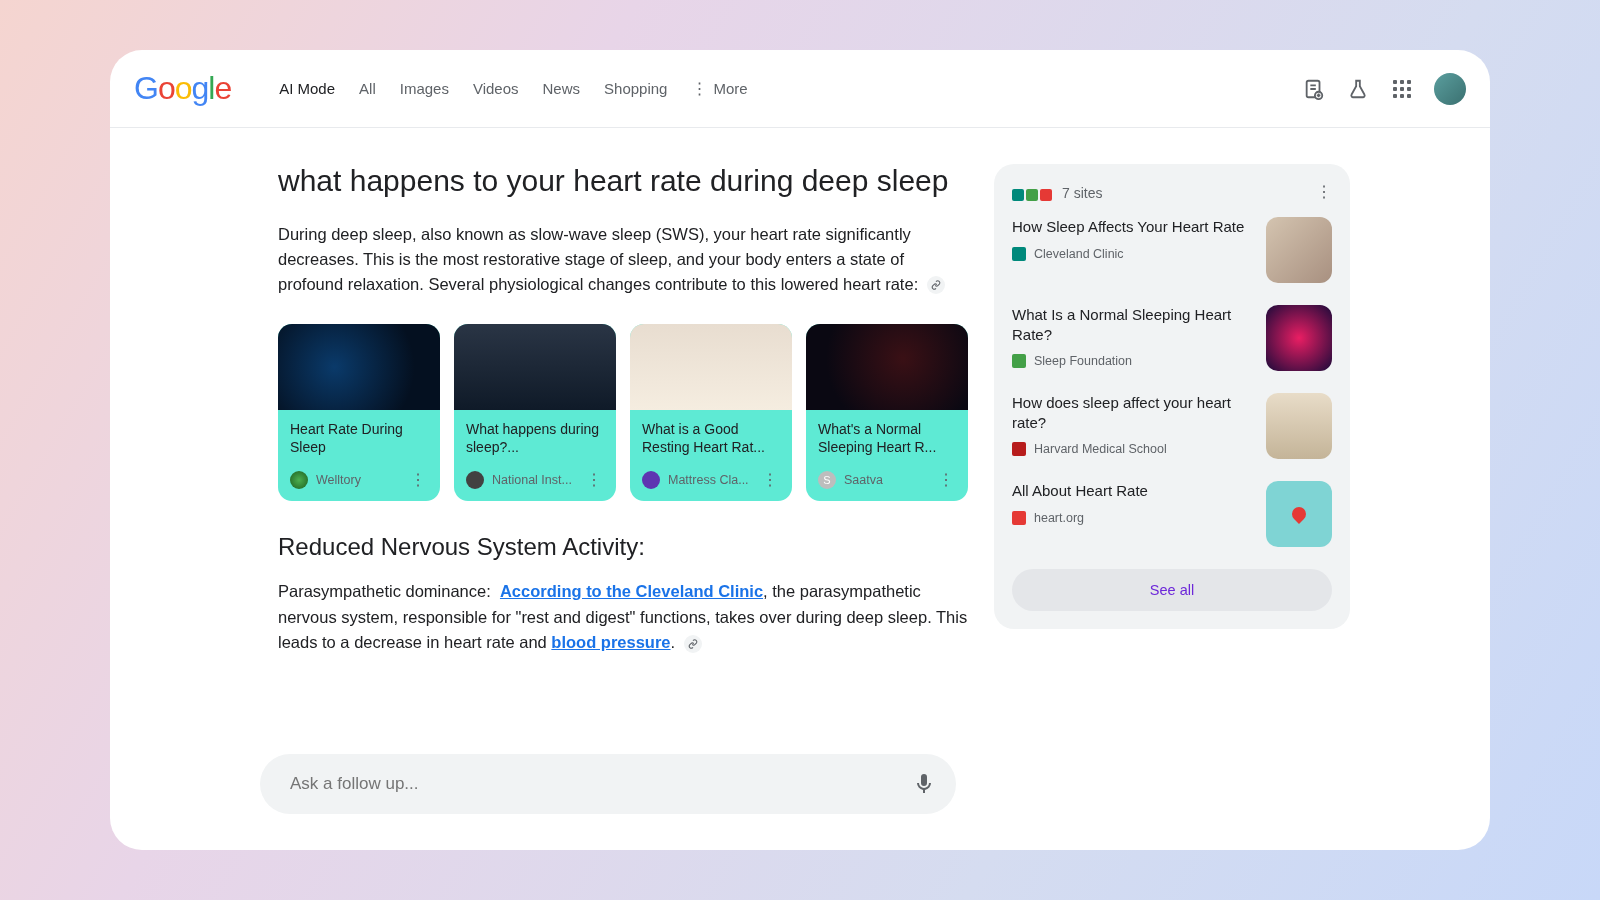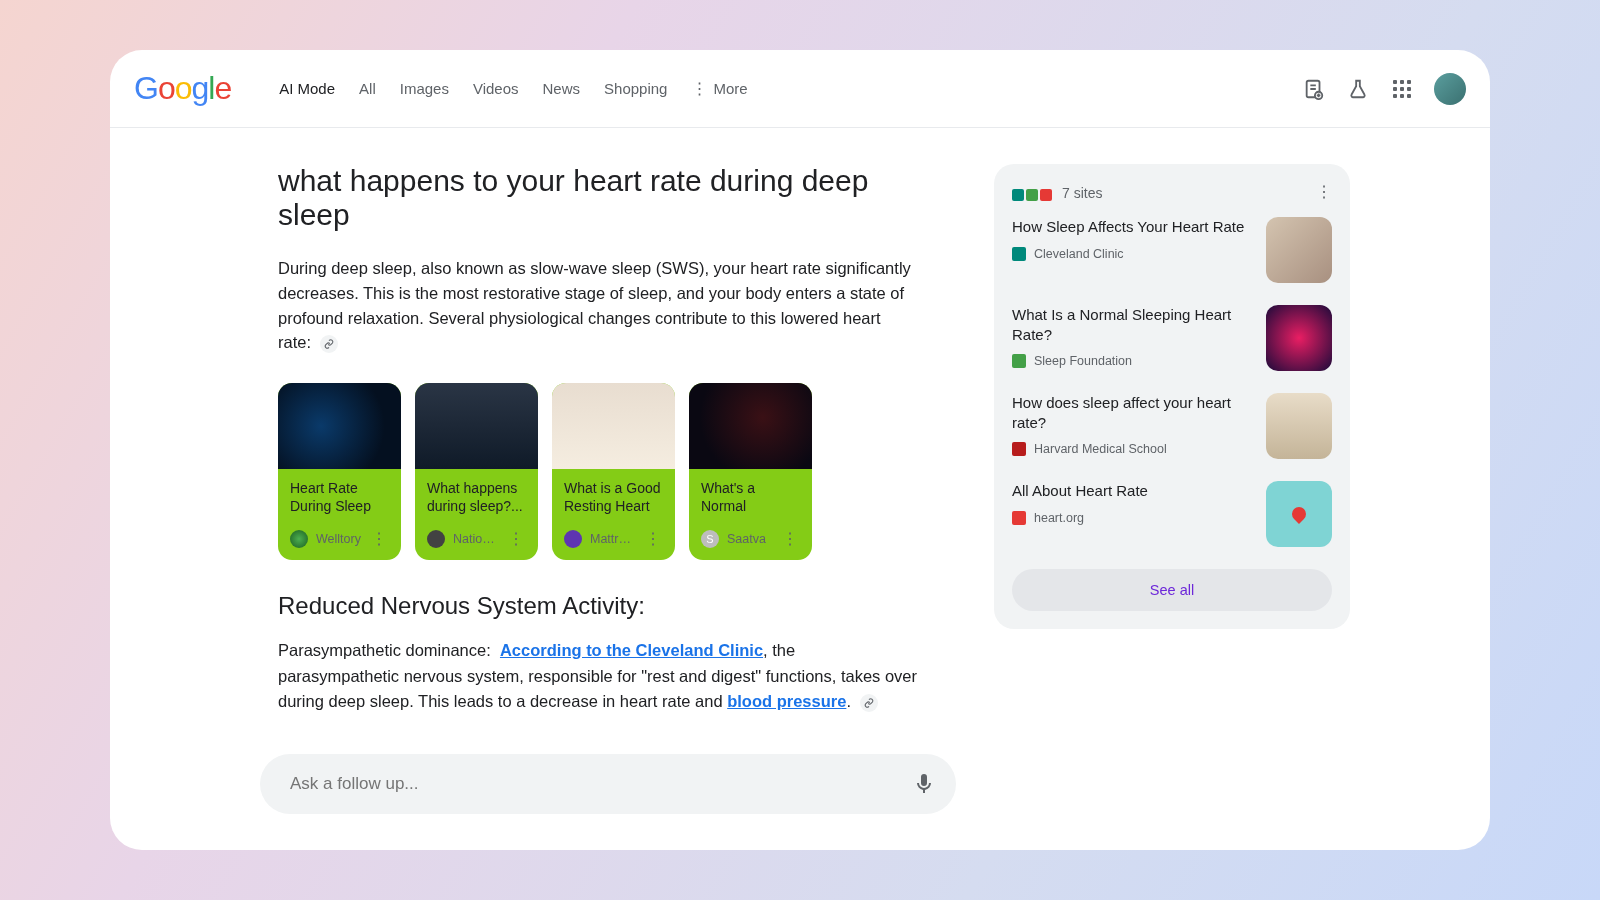--- a/index.html
+++ b/index.html
@@ -34,21 +34,21 @@
 .apps-grid { display: grid; grid-template-columns: repeat(3, 4px); grid-template-rows: repeat(3, 4px); gap: 3px; }
 .apps-grid span { background: #5f6368; border-radius: 1px; }
 .avatar { width: 32px; height: 32px; border-radius: 50%; background: linear-gradient(135deg, #5a9e9e 0%, #3a7070 100%); }
 .content { display: flex; padding: 36px 28px 0 40px; height: calc(100% - 78px); position: relative; }
 .main { flex: 0 0 640px; margin-left: 128px; }
 .query { font-size: 30px; color: #202124; margin-bottom: 24px; font-weight: 400; }
 .intro { font-size: 16.5px; color: #202124; line-height: 1.5; margin-bottom: 8px; }
 .citation { display: inline-flex; width: 18px; height: 18px; border-radius: 50%; background: #f1f3f4; align-items: center; justify-content: center; vertical-align: middle; margin-left: 4px; cursor: pointer; }
 .citation svg { width: 10px; height: 10px; }
 .cards { display: flex; gap: 14px; margin-top: 28px; margin-bottom: 32px; }
-.card { width: 123px; background: #84cc16; border-radius: 14px; overflow: hidden; position: relative; }
+.card { width: 162px; background: #5eead4; border-radius: 14px; overflow: hidden; position: relative; }
 .card-img { height: 86px; background: #0a1929; position: relative; }
 .card-img.c1 { background: radial-gradient(circle at 35% 50%, #0a3a6a 0%, #041020 70%); }
 .card-img.c2 { background: linear-gradient(180deg, #2a3545, #0f1a28); }
 .card-img.c3 { background: linear-gradient(180deg, #e8ddd0, #f5ede0); }
 .card-img.c4 { background: radial-gradient(circle at 60% 40%, #3a1015 0%, #0a0812 70%); }
 .card-body { padding: 10px 12px 8px 12px; }
 .card-title { font-size: 14px; color: #202124; line-height: 1.3; height: 36px; overflow: hidden; }
 .card-footer { display: flex; align-items: center; padding: 4px 12px 10px 12px; gap: 8px; }
 .src-icon { width: 18px; height: 18px; border-radius: 50%; flex-shrink: 0; }
 .src-icon.s1 { background: radial-gradient(circle, #4caf50, #1b5e20); }

